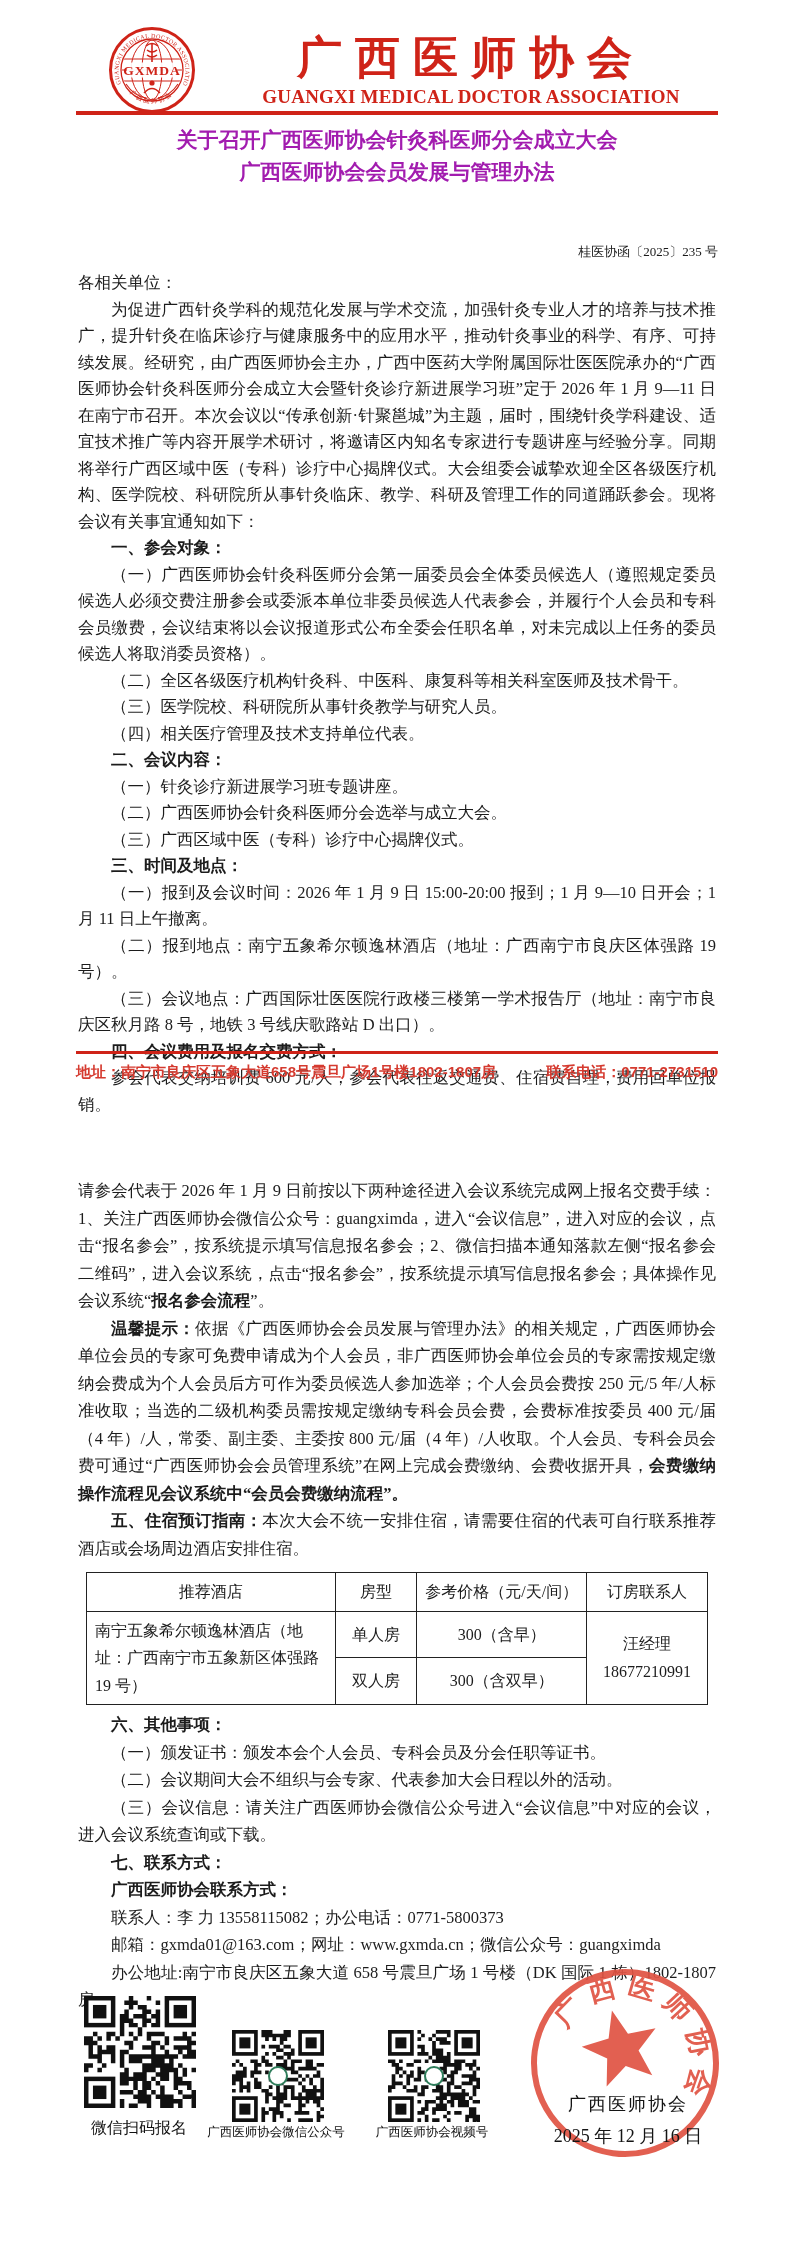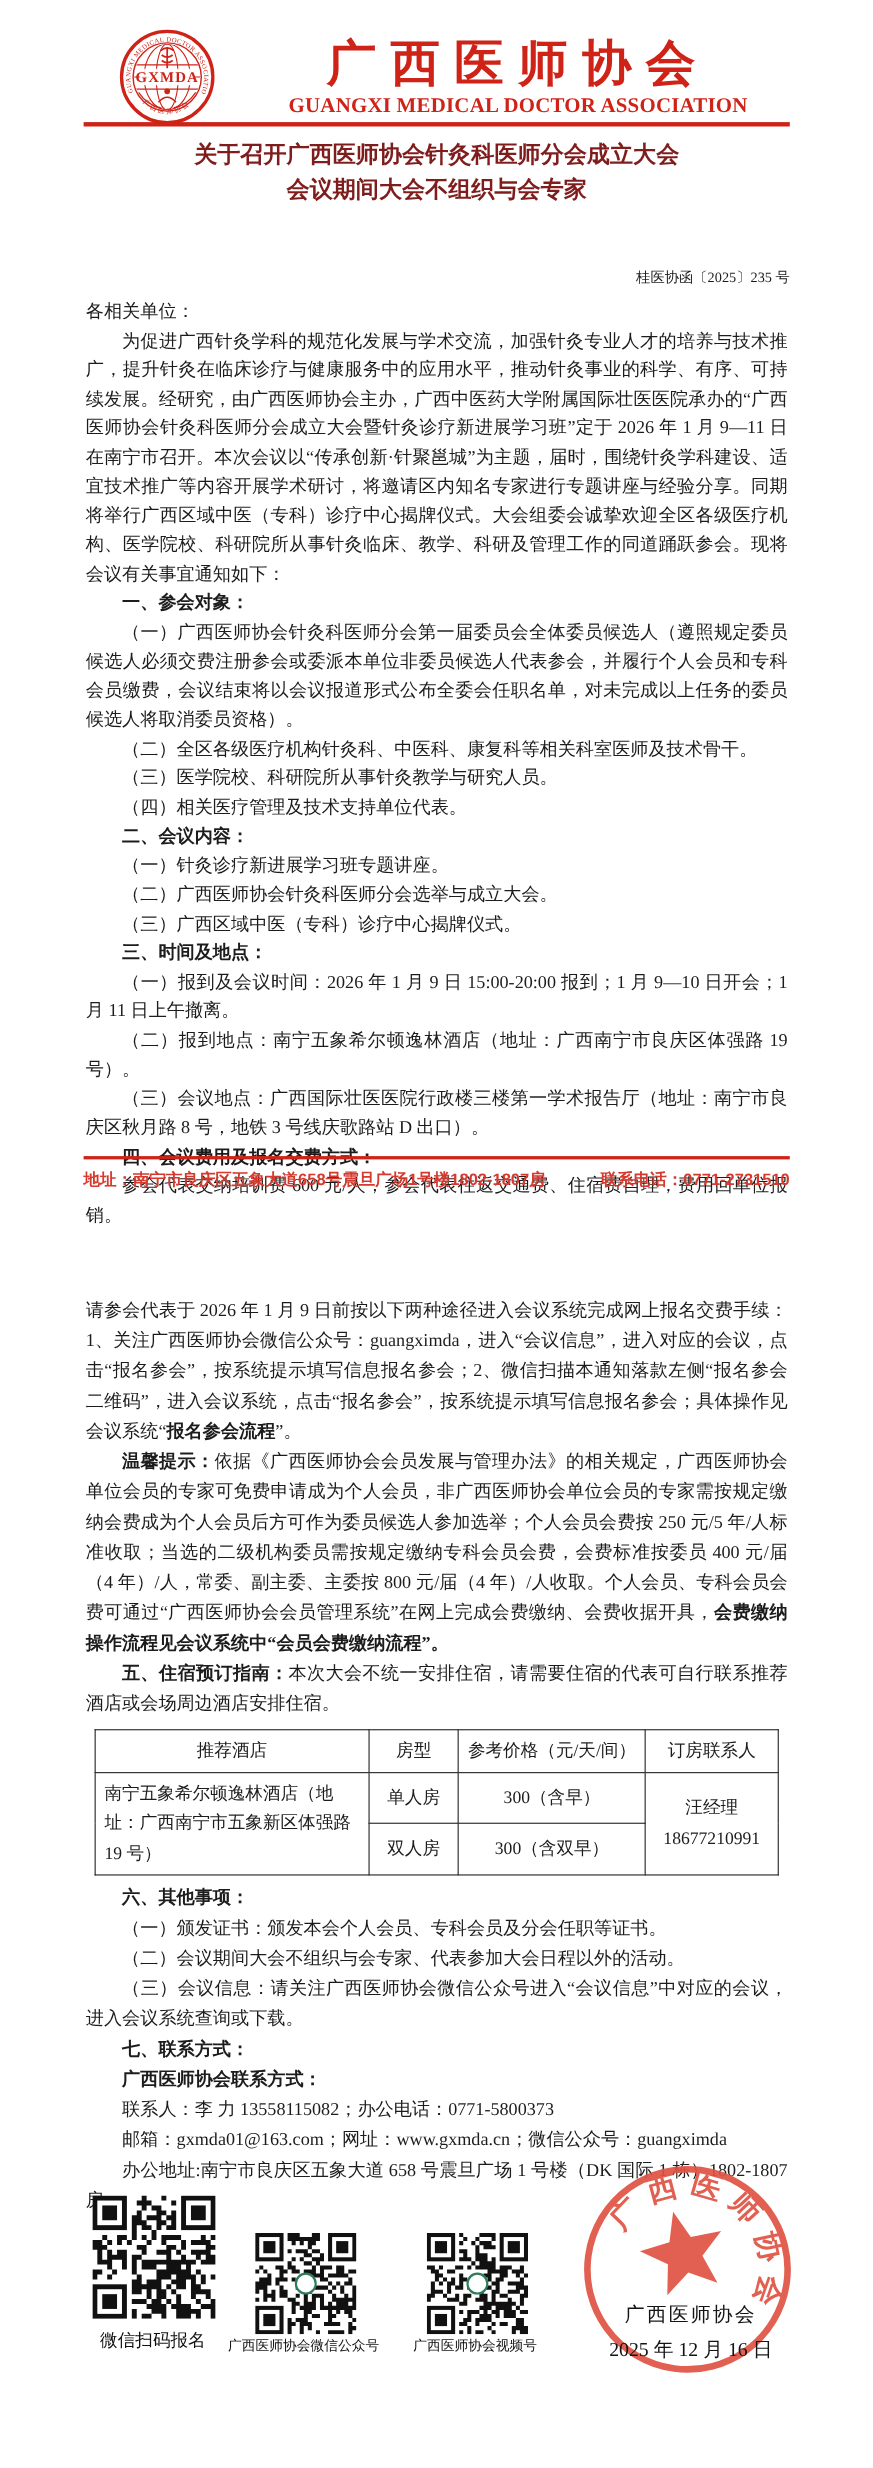--- a/index.html
+++ b/index.html
@@ -6,21 +6,21 @@
   .doc{position:relative;width:794px;height:2244px;background:#fff;overflow:hidden;
        font-family:"Liberation Serif","DejaVu Serif",serif;color:#1a1a1a;}
   
   .logo{position:absolute;left:92px;top:26px;width:120px;height:88px;}
   .org-cn{position:absolute;left:228px;top:28px;width:486px;text-align:center;
           font-size:45px;font-weight:bold;color:#cf2318;letter-spacing:13px;white-space:nowrap;}
   .org-en{position:absolute;left:228px;top:86px;width:486px;text-align:center;
           font-size:19px;font-weight:bold;color:#cf2318;letter-spacing:0.2px;white-space:nowrap;}
   .header-rule{position:absolute;left:76px;top:111px;width:642px;height:4px;background:#cf2318;}
   .doc-title{position:absolute;left:0;top:124px;width:794px;text-align:center;
-             font-size:21px;font-weight:bold;line-height:32px;color:#7f1d1d;}
+             font-size:21px;font-weight:bold;line-height:32px;color:#a21caf;}
   .doc-no{position:absolute;right:76px;top:243px;font-size:13px;color:#1a1a1a;}
   
   .body-text{position:absolute;left:78px;width:638px;font-size:16.5px;text-align:justify;
              color:#1c1c1c;}
   .p1{top:270px;line-height:26.5px;}
   .p2{top:1177px;line-height:27.5px;}
   .body-text p{margin:0;text-indent:2em;}
   .body-text p.no-indent{text-indent:0;}
   .heading{font-weight:bold;}
   
@@ -90,21 +90,21 @@
       <path d="M34,58 q8,12 20,14 M86,58 q-8,12 -20,14" stroke-width="1.1"></path>
     </g>
   </svg>
 
   <div class="org-cn">广西医师协会</div>
   <div class="org-en">GUANGXI MEDICAL DOCTOR ASSOCIATION</div>
   <div class="header-rule"></div>
 
   <div class="doc-title">
     <div>关于召开广西医师协会针灸科医师分会成立大会</div>
-    <div>会议期间大会不组织与会专家</div>
+    <div>广西医师协会会员发展与管理办法</div>
   </div>
 
   <div class="doc-no">桂医协函〔2025〕235 号</div>
 
   <div class="body-text p1">
     <p class="no-indent">各相关单位：</p>
     <p>为促进广西针灸学科的规范化发展与学术交流，加强针灸专业人才的培养与技术推广，提升针灸在临床诊疗与健康服务中的应用水平，推动针灸事业的科学、有序、可持续发展。经研究，由广西医师协会主办，广西中医药大学附属国际壮医医院承办的“广西医师协会针灸科医师分会成立大会暨针灸诊疗新进展学习班”定于 2026 年 1 月 9—11 日在南宁市召开。本次会议以“传承创新·针聚邕城”为主题，届时，围绕针灸学科建设、适宜技术推广等内容开展学术研讨，将邀请区内知名专家进行专题讲座与经验分享。同期将举行广西区域中医（专科）诊疗中心揭牌仪式。大会组委会诚挚欢迎全区各级医疗机构、医学院校、科研院所从事针灸临床、教学、科研及管理工作的同道踊跃参会。现将会议有关事宜通知如下：</p>
 
     <p class="heading">一、参会对象：</p>
     <p>（一）广西医师协会针灸科医师分会第一届委员会全体委员候选人（遵照规定委员候选人必须交费注册参会或委派本单位非委员候选人代表参会，并履行个人会员和专科会员缴费，会议结束将以会议报道形式公布全委会任职名单，对未完成以上任务的委员候选人将取消委员资格）。</p>

